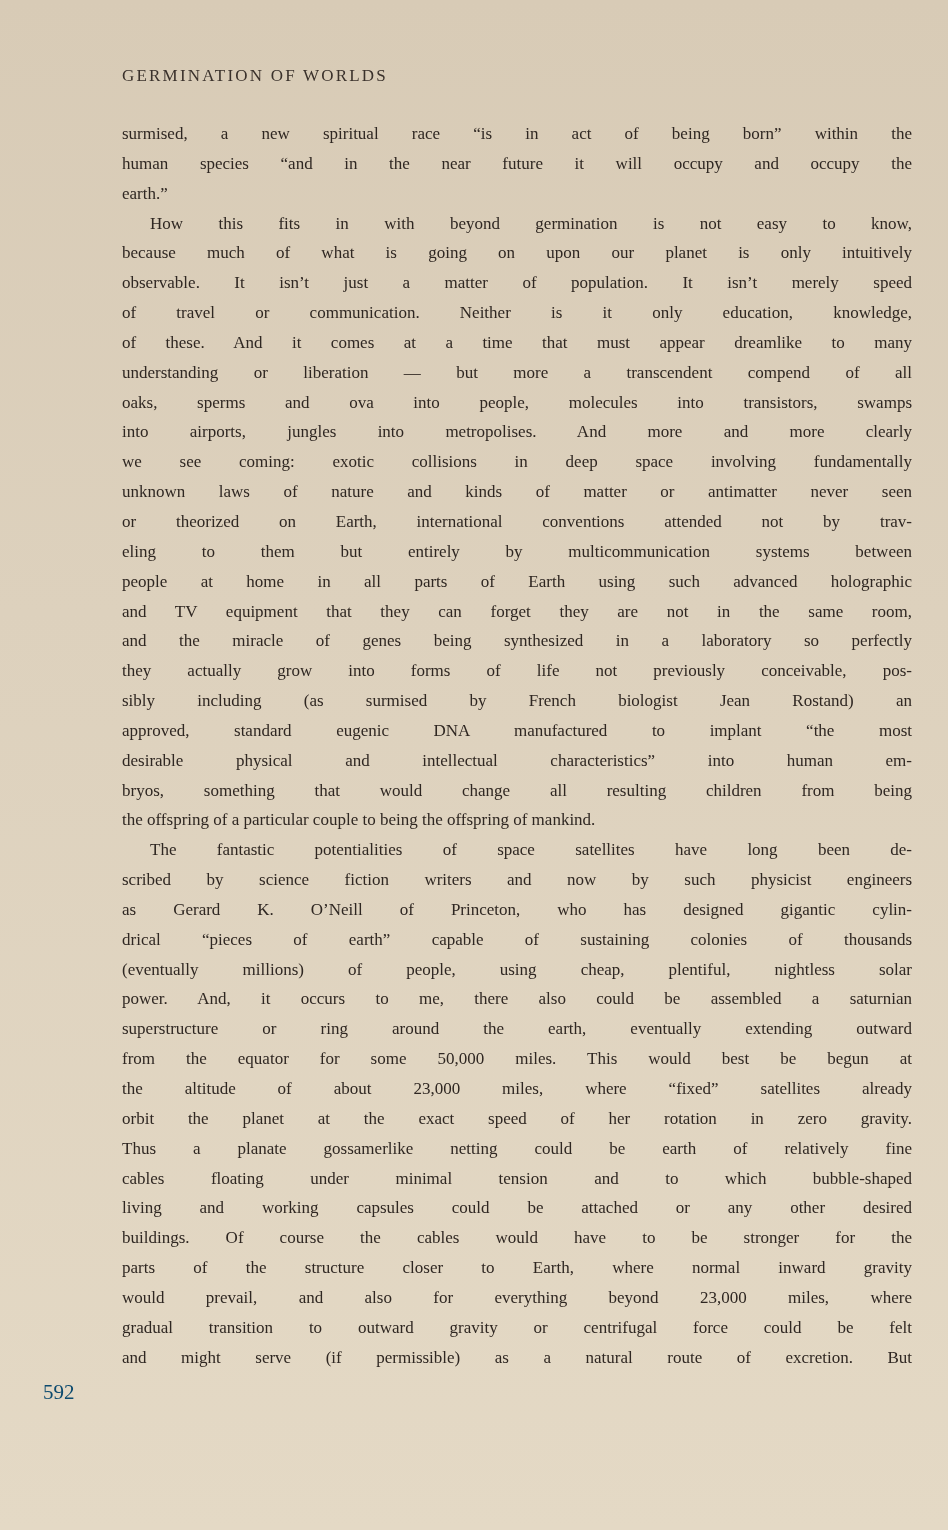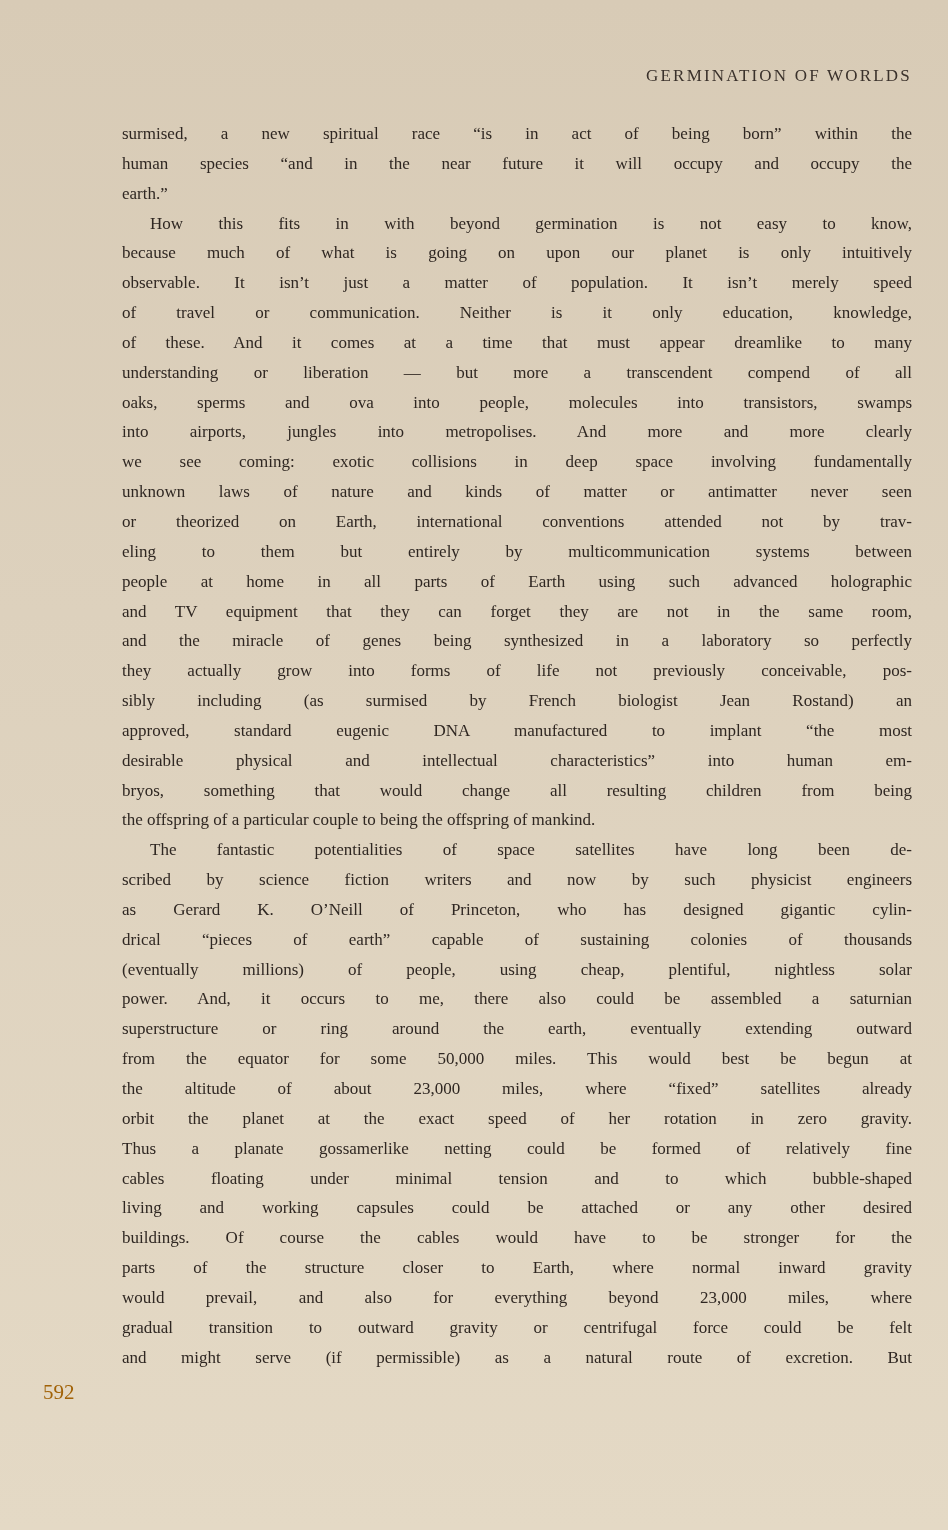--- a/index.html
+++ b/index.html
@@ -18,21 +18,21 @@
     .page {
       position: absolute;
       left: 0; top: 0;
       width: 948px; height: 1530px;
     }
     .running-head {
       position: absolute;
       top: 66px;
       left: 122px;
       width: 790px;
-      text-align: right;
+      text-align: left;
       font-size: 17px;
       letter-spacing: 2.2px;
       color: #3a312b;
     }
     .body-text {
       position: absolute;
       top: 119px;
       left: 122px;
       width: 790px;
     }
@@ -50,21 +50,21 @@
       text-align-last: left;
     }
     .line.indent {
       padding-left: 28px;
     }
     .folio {
       position: absolute;
       left: 43px;
       top: 1380px;
       font-size: 21px;
-      color: #a16207;
+      color: #0c4a6e;
     }
   </style>
 </head>
 <body>
 
 <div class="page">
   <div class="running-head">GERMINATION OF WORLDS</div>
   <div class="body-text" id="body-text">
       <div>
         <span class="line">surmised, a new spiritual race “is in act of being born” within the</span>
@@ -98,21 +98,21 @@
         <span class="line indent">The fantastic potentialities of space satellites have long been de-</span>
         <span class="line">scribed by science fiction writers and now by such physicist engineers</span>
         <span class="line">as Gerard K. O’Neill of Princeton, who has designed gigantic cylin-</span>
         <span class="line">drical “pieces of earth” capable of sustaining colonies of thousands</span>
         <span class="line">(eventually millions) of people, using cheap, plentiful, nightless solar</span>
         <span class="line">power. And, it occurs to me, there also could be assembled a saturnian</span>
         <span class="line">superstructure or ring around the earth, eventually extending outward</span>
         <span class="line">from the equator for some 50,000 miles. This would best be begun at</span>
         <span class="line">the altitude of about 23,000 miles, where “fixed” satellites already</span>
         <span class="line">orbit the planet at the exact speed of her rotation in zero gravity.</span>
-        <span class="line">Thus a planate gossamerlike netting could be formed of relatively fine</span>
+        <span class="line">Thus a planate gossamerlike netting could be earth of relatively fine</span>
         <span class="line">cables floating under minimal tension and to which bubble-shaped</span>
         <span class="line">living and working capsules could be attached or any other desired</span>
         <span class="line">buildings. Of course the cables would have to be stronger for the</span>
         <span class="line">parts of the structure closer to Earth, where normal inward gravity</span>
         <span class="line">would prevail, and also for everything beyond 23,000 miles, where</span>
         <span class="line">gradual transition to outward gravity or centrifugal force could be felt</span>
         <span class="line">and might serve (if permissible) as a natural route of excretion. But</span>
       </div>
     </div>
   <div class="folio">592</div>

